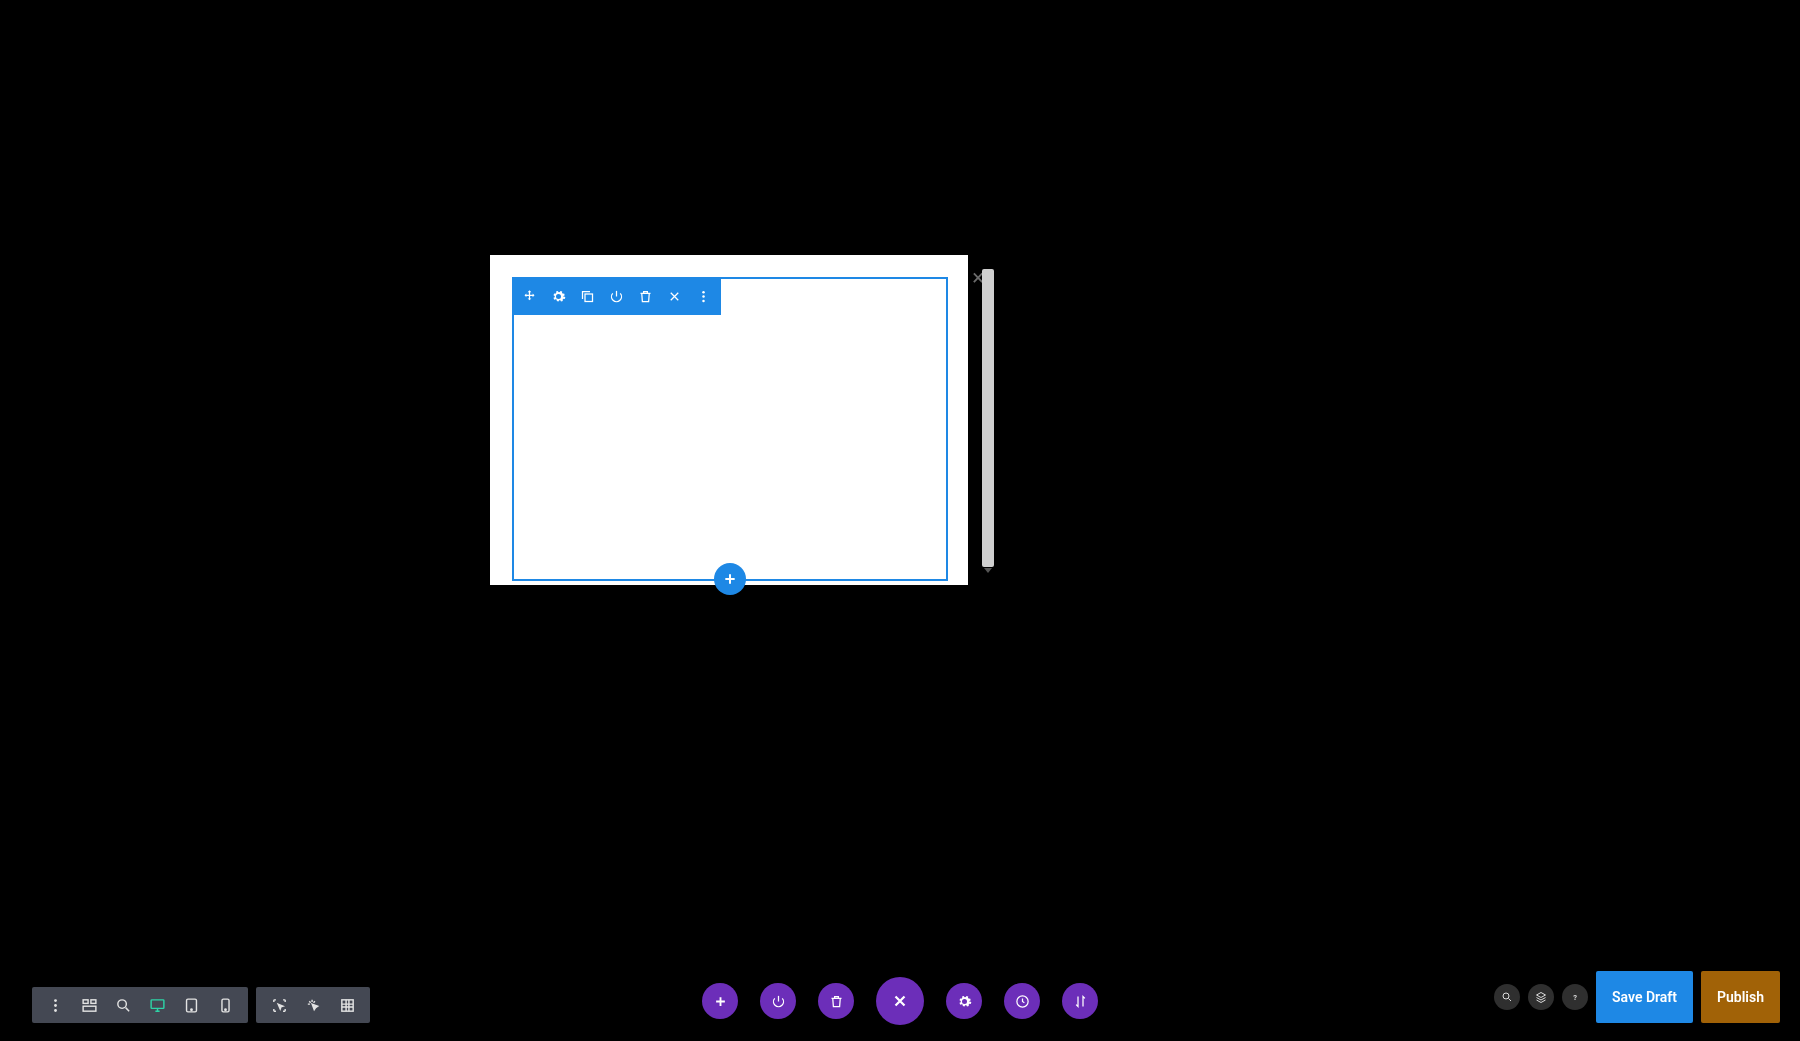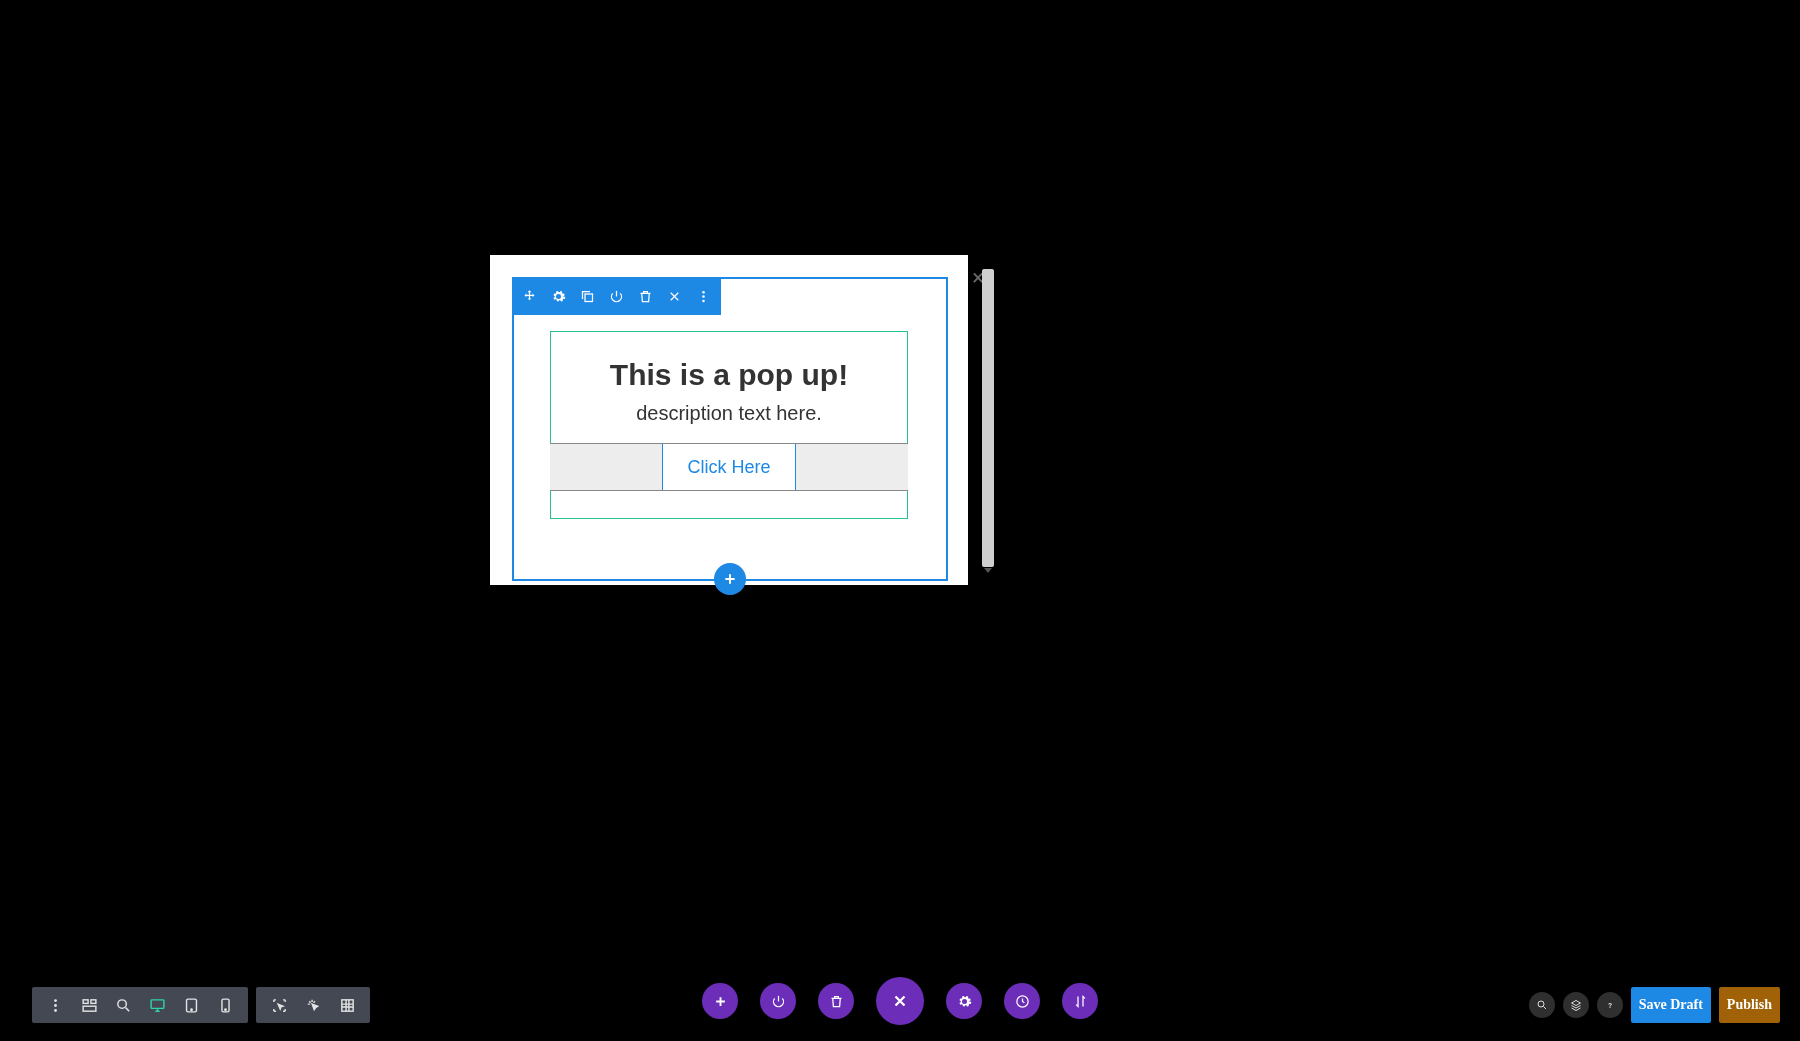--- a/index.html
+++ b/index.html
@@ -114,22 +114,22 @@
   .right-toolbar {
     position:absolute; right:20px; bottom:18px;
     display:flex; align-items:center; gap:8px;
   }
   .round-dark {
     width:26px; height:26px; border-radius:50%; background:#2f2f2f;
     display:flex; align-items:center; justify-content:center; color:#ddd; cursor:pointer;
   }
   .round-dark svg { width:12px; height:12px; }
   .pill-btn {
-    height:36px; padding:0 8px; color:#fff; font-size:14px; font-weight:600;
-    display:flex; align-items:center; cursor:pointer; border-radius:2px;font-family:Liberation Serif, serif;
+    height:52px; padding:0 16px; color:#fff; font-size:14px; font-weight:600;
+    display:flex; align-items:center; cursor:pointer; border-radius:2px;
   }
   .pill-btn.draft { background:#1e88e5; }
   .pill-btn.publish { background:#a16207; }
 </style>
 </head>
 <body>
 
 <div class="popup-wrap">
   <span class="popup-close">×</span>
   <div class="popup-scroll"></div>
@@ -170,29 +170,20 @@
       </span>
       <span class="tb-ico">
         <svg viewBox="0 0 24 24" fill="currentColor">
             <circle cx="12" cy="5" r="2"></circle>
             <circle cx="12" cy="12" r="2"></circle>
             <circle cx="12" cy="19" r="2"></circle>
           </svg>
       </span>
     </div>
 
-    <div class="row-outline">
-      <h2 class="popup-title">This is a pop up!</h2>
-      <p class="popup-desc">description text here.</p>
-      <div class="btn-row">
-        <div class="spacer left"></div>
-        <div class="cta">Click Here</div>
-        <div class="spacer right"></div>
-      </div>
-    </div>
 
     <div class="add-fab">
       <svg viewBox="0 0 24 24" width="16" height="16" stroke="currentColor" stroke-width="3">
           <path d="M12 5v14M5 12h14"></path>
         </svg>
     </div>
   </div>
 </div>
 
 <div class="left-toolbar">

